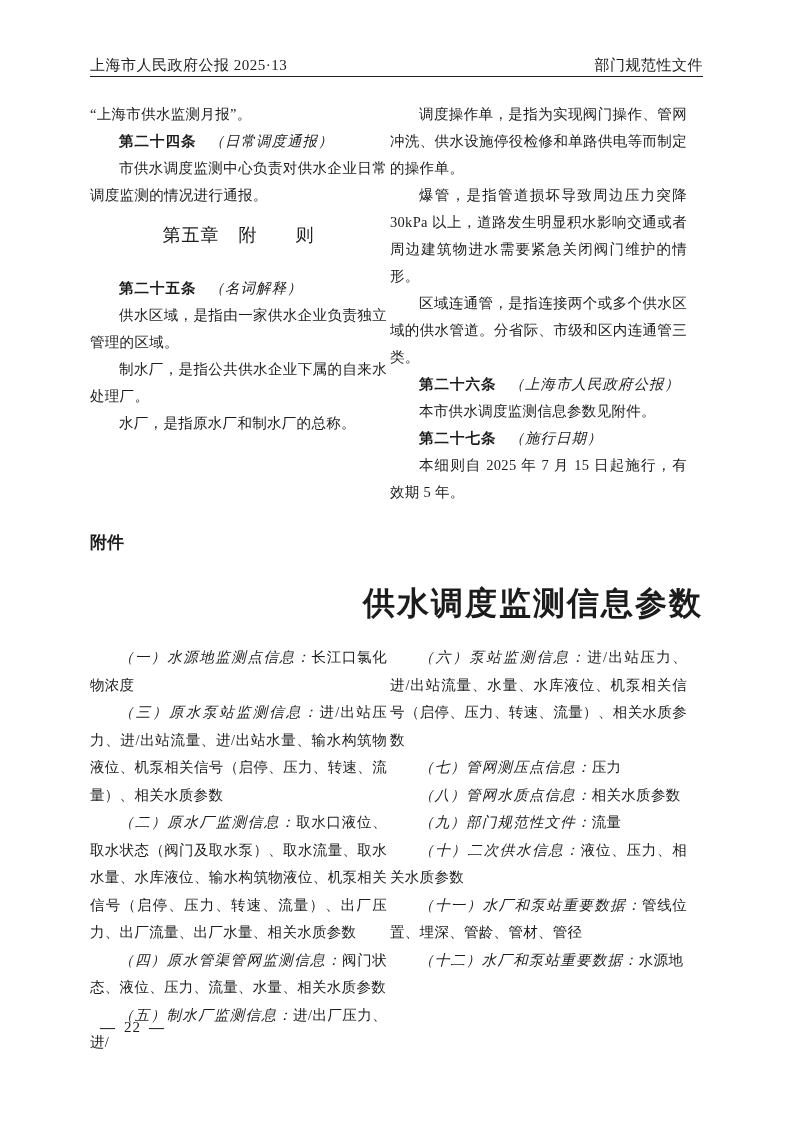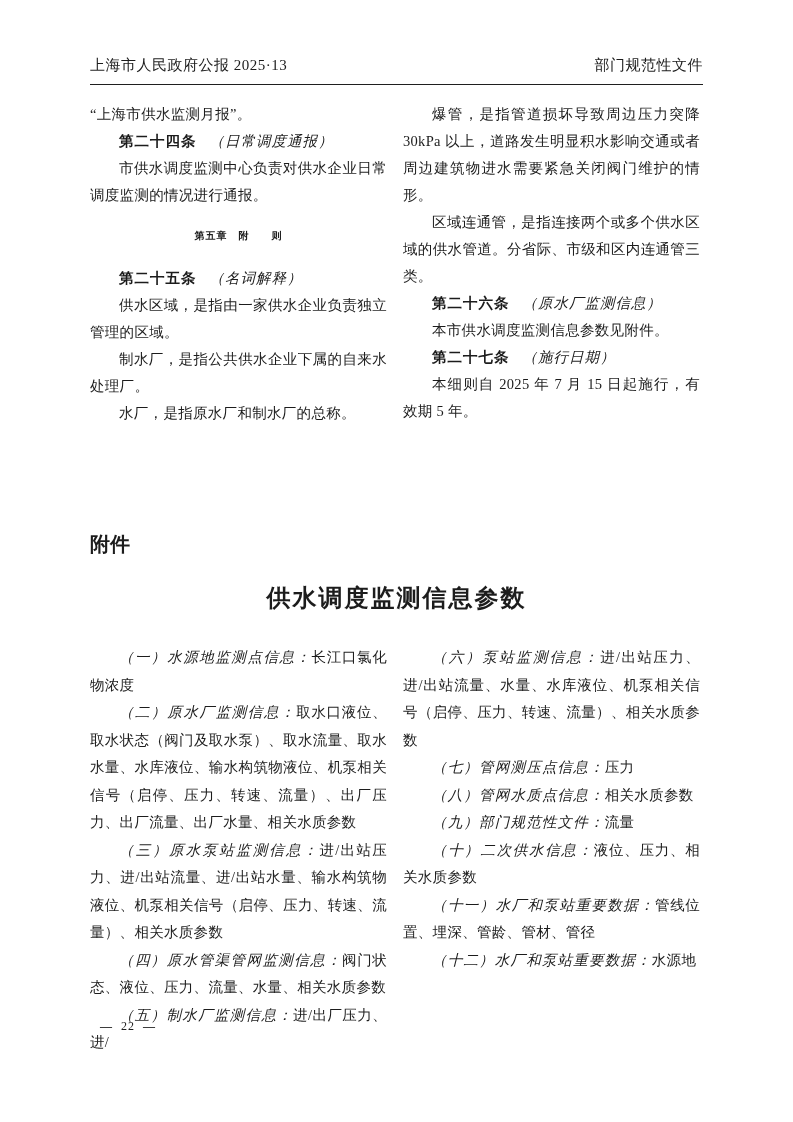--- a/index.html
+++ b/index.html
@@ -7,61 +7,61 @@
     width:793px; height:1122px;
     background:#ffffff;
     position:relative;
     font-family:"Liberation Serif","DejaVu Serif",serif;
     color:#1c1c1c;
     overflow:hidden;
   }
   .header {
     position:absolute; left:90px; top:56px; width:613px;
     display:flex; justify-content:space-between; align-items:flex-end;
-    font-size:15px; padding-bottom:9px;
+    font-size:15px; padding-bottom:1px;
     border-bottom:1.8px solid #1f1f1f;
     letter-spacing:0.5px;
   }
   .cols {
     position:absolute; left:90px; width:613px;
-    display:flex; gap:16px;
+    display:flex; gap:3px;
   }
   #upper-cols { top:101px; }
   #lower-cols { top:644px; }
   .col {
     width:297px;
     font-size:14.5px; line-height:27px;
     letter-spacing:0.3px;
     text-align:justify;
   }
   .para { text-indent:2em; }
   .para.noindent { text-indent:0; }
   .art-num { font-weight:bold; margin-right:0.9em; letter-spacing:1px; }
   .art-title { font-style:italic; letter-spacing:1px; }
   .chapter {
-    text-align:center; font-weight:bold; text-indent:0;
-    margin:13px 0 16px 0; font-size:10px; letter-spacing:1px;
+    text-align:center; font-weight:normal; text-indent:0;
+    margin:13px 0 26px 0; font-size:18px; letter-spacing:1px;
   }
   .att-label {
     position:absolute; left:90px; top:531px;
     font-family:"Liberation Sans","DejaVu Sans",sans-serif;
-    font-weight:bold; font-size:20px;
+    font-weight:bold; font-size:17px;
   }
   .doc-title {
     position:absolute; left:90px; top:582px; width:613px;
-    text-align:center;
+    text-align:right;
     font-family:Liberation Mono, monospace;
-    font-weight:bold; font-size:24px; letter-spacing:2px;
+    font-weight:bold; font-size:32px; letter-spacing:2px;
   }
   .item { text-indent:2em; line-height:27.5px; }
   .item.cont { text-indent:0; }
   .item-label { font-style:italic; letter-spacing:1.2px; }
   .footer {
     position:absolute; left:92px; top:1019px;
-    font-size:12px; letter-spacing:1px;
+    font-size:15px; letter-spacing:1px;
   }
   .footer .dash { font-weight:bold; padding:0 8px; }
 </style>
 </head>
 <body>
 
 <div class="header">
   <span>上海市人民政府公报 2025·13</span>
   <span>部门规范性文件</span>
 </div>
@@ -71,38 +71,39 @@
       <div class="para noindent">“上海市供水监测月报”。</div>
       <div class="para"><b class="art-num">第二十四条</b><span class="art-title">（日常调度通报）</span></div>
       <div class="para">市供水调度监测中心负责对供水企业日常调度监测的情况进行通报。</div>
       <div class="chapter">第五章　附　　则</div>
       <div class="para"><b class="art-num">第二十五条</b><span class="art-title">（名词解释）</span></div>
       <div class="para">供水区域，是指由一家供水企业负责独立管理的区域。</div>
       <div class="para">制水厂，是指公共供水企业下属的自来水处理厂。</div>
       <div class="para">水厂，是指原水厂和制水厂的总称。</div>
     </div>
   <div class="col" id="upper-right">
+      <div class="para">调度操作单，是指为实现阀门操作、管网冲洗、供水设施停役检修和单路供电等而制定的操作单。</div>
       <div class="para">爆管，是指管道损坏导致周边压力突降 30kPa 以上，道路发生明显积水影响交通或者周边建筑物进水需要紧急关闭阀门维护的情形。</div>
       <div class="para">区域连通管，是指连接两个或多个供水区域的供水管道。分省际、市级和区内连通管三类。</div>
-      <div class="para"><b class="art-num">第二十六条</b><span class="art-title">（原水厂监测信息）</span></div>
+      <div class="para"><b class="art-num">第二十六条</b><span class="art-title">（上海市人民政府公报）</span></div>
       <div class="para">本市供水调度监测信息参数见附件。</div>
       <div class="para"><b class="art-num">第二十七条</b><span class="art-title">（施行日期）</span></div>
       <div class="para">本细则自 2025 年 7 月 15 日起施行，有效期 5 年。</div>
     </div>
 </div>
 
 <div class="att-label">附件</div>
 
 <div class="doc-title">供水调度监测信息参数</div>
 
 <div class="cols" id="lower-cols">
   <div class="col" id="lower-left">
       <div class="item"><span class="item-label">（一）水源地监测点信息：</span><span>长江口氯化物浓度</span></div>
+      <div class="item"><span class="item-label">（三）原水泵站监测信息：</span><span>进/出站压力、进/出站流量、进/出站水量、输水构筑物液位、机泵相关信号（启停、压力、转速、流量）、相关水质参数</span></div>
       <div class="item"><span class="item-label">（二）原水厂监测信息：</span><span>取水口液位、取水状态（阀门及取水泵）、取水流量、取水水量、水库液位、输水构筑物液位、机泵相关信号（启停、压力、转速、流量）、出厂压力、出厂流量、出厂水量、相关水质参数</span></div>
-      <div class="item"><span class="item-label">（三）原水泵站监测信息：</span><span>进/出站压力、进/出站流量、进/出站水量、输水构筑物液位、机泵相关信号（启停、压力、转速、流量）、相关水质参数</span></div>
       <div class="item"><span class="item-label">（四）原水管渠管网监测信息：</span><span>阀门状态、液位、压力、流量、水量、相关水质参数</span></div>
       <div class="item"><span class="item-label">（五）制水厂监测信息：</span><span>进/出厂压力、进/</span></div>
     </div>
   <div class="col" id="lower-right">
       <div class="item"><span class="item-label">（六）泵站监测信息：</span><span>进/出站压力、进/出站流量、水量、水库液位、机泵相关信号（启停、压力、转速、流量）、相关水质参数</span></div>
       <div class="item"><span class="item-label">（七）管网测压点信息：</span><span>压力</span></div>
       <div class="item"><span class="item-label">（八）管网水质点信息：</span><span>相关水质参数</span></div>
       <div class="item"><span class="item-label">（九）部门规范性文件：</span><span>流量</span></div>
       <div class="item"><span class="item-label">（十）二次供水信息：</span><span>液位、压力、相关水质参数</span></div>
       <div class="item"><span class="item-label">（十一）水厂和泵站重要数据：</span><span>管线位置、埋深、管龄、管材、管径</span></div>

